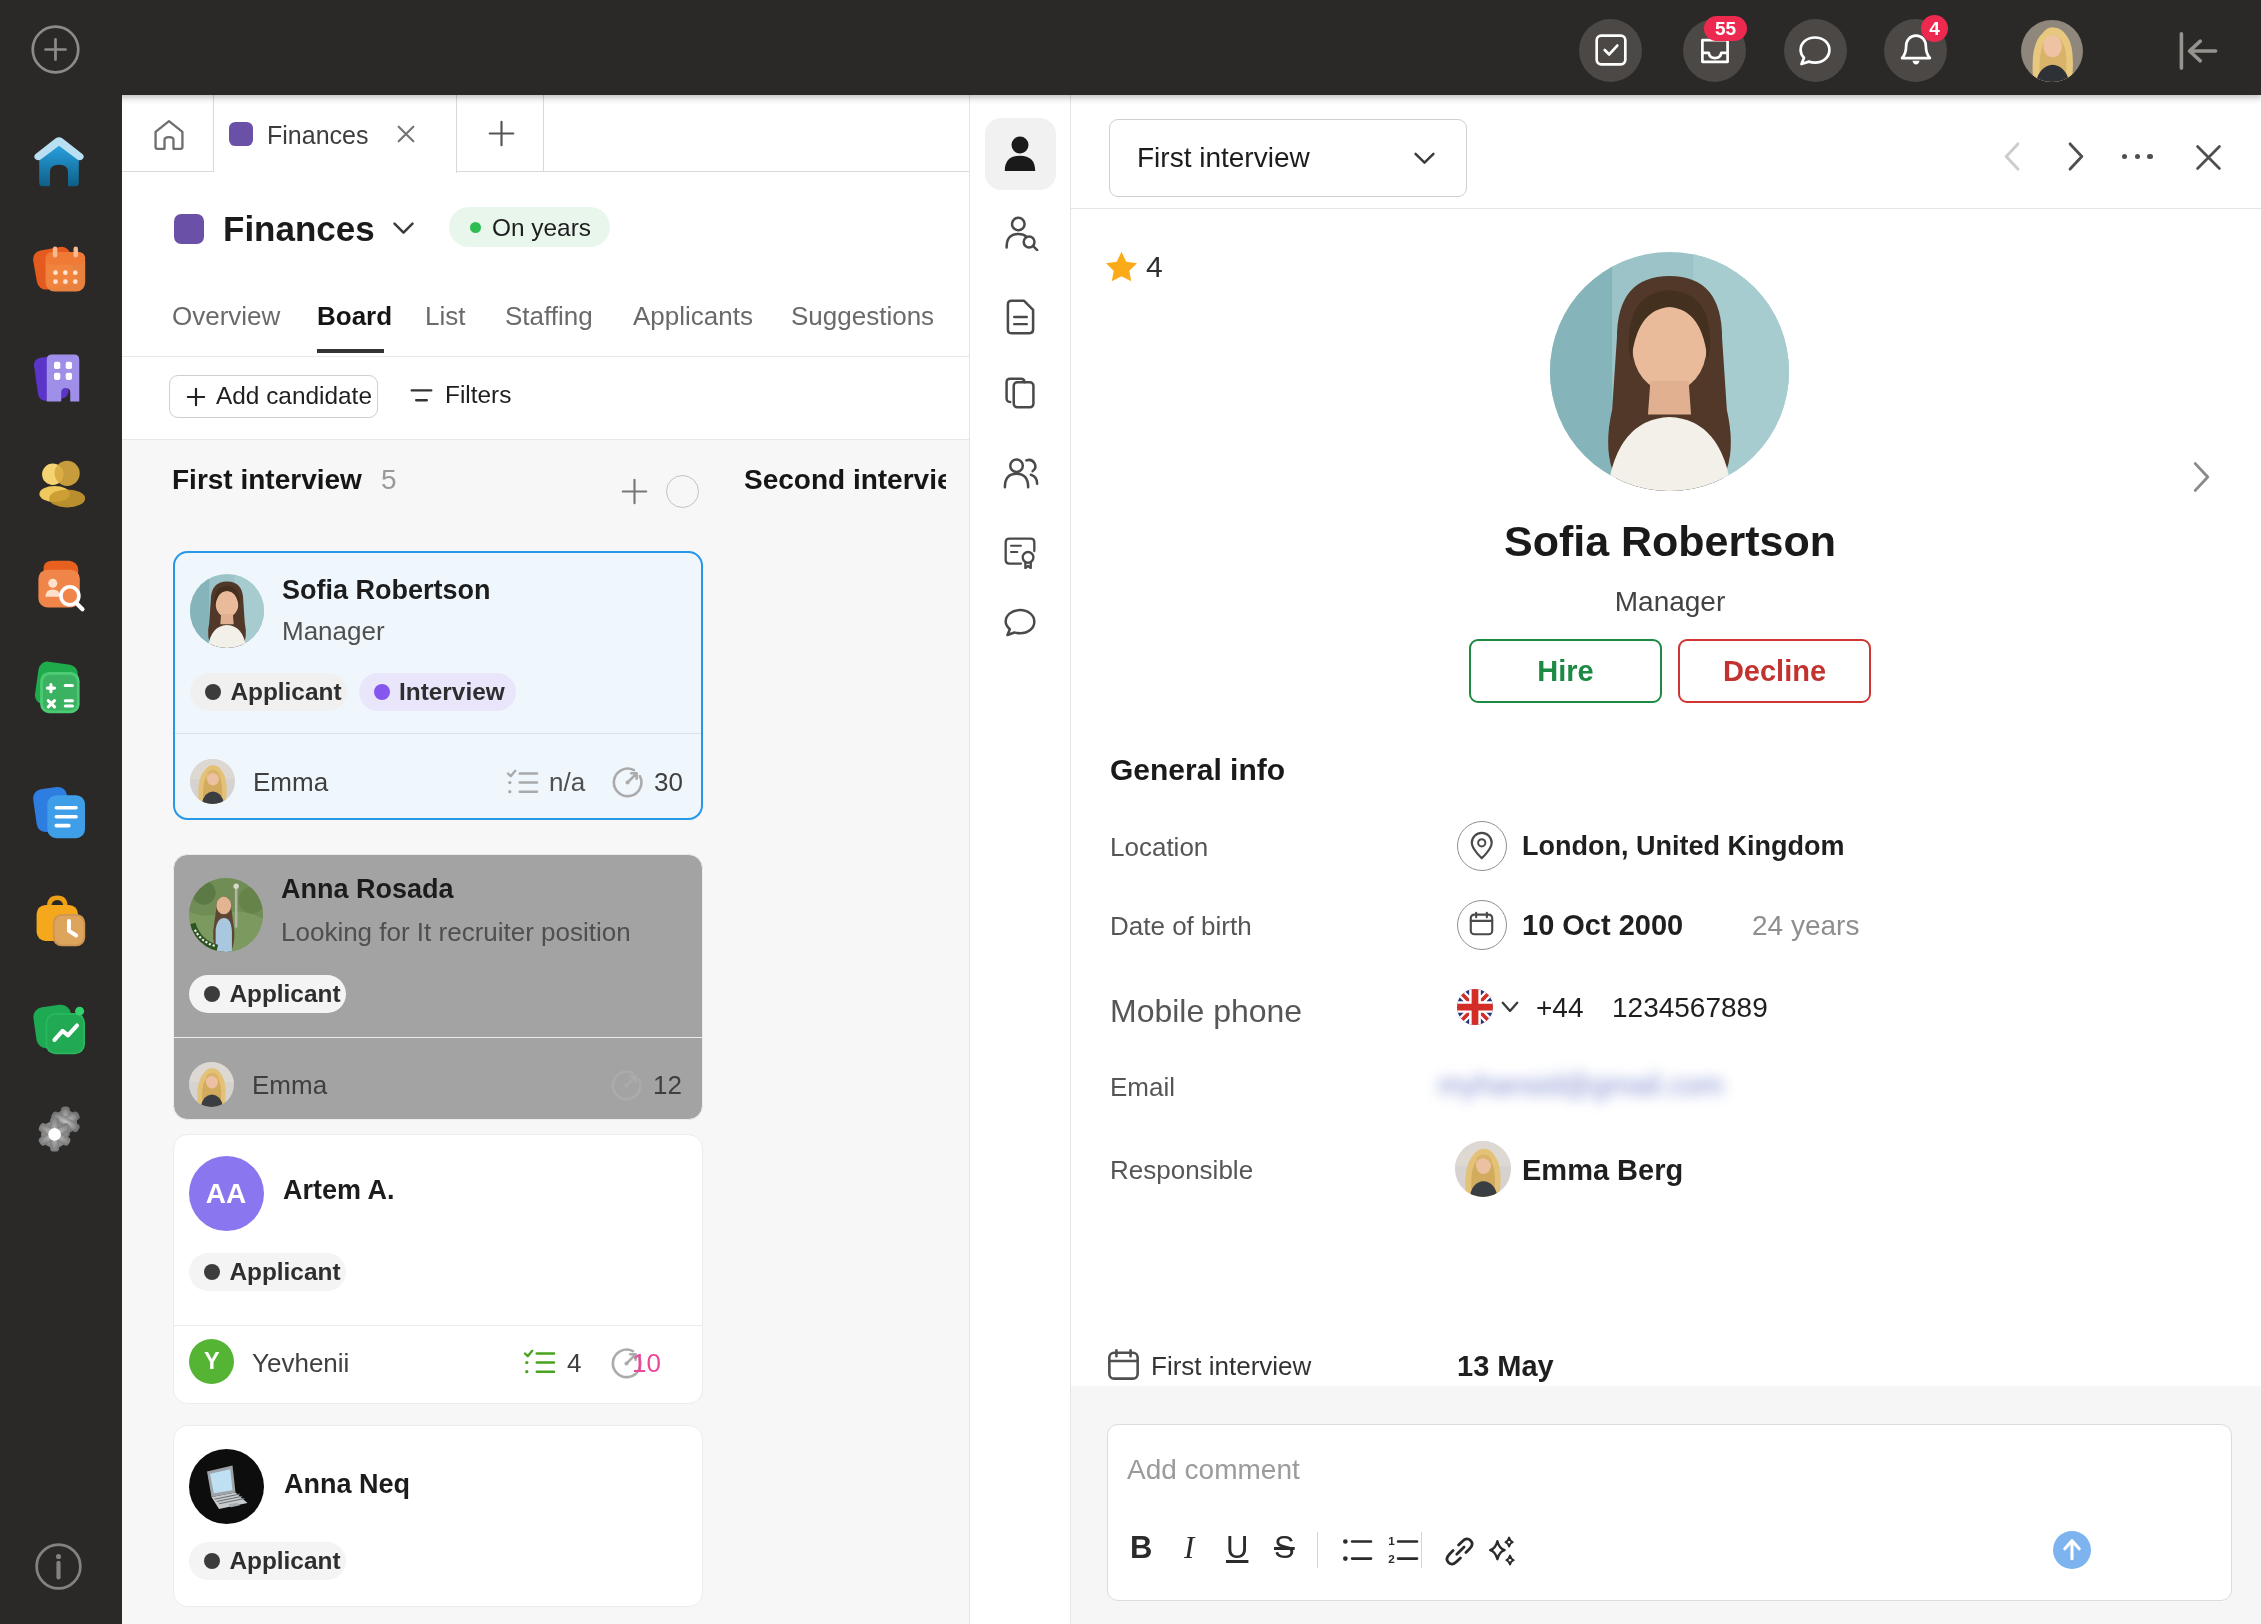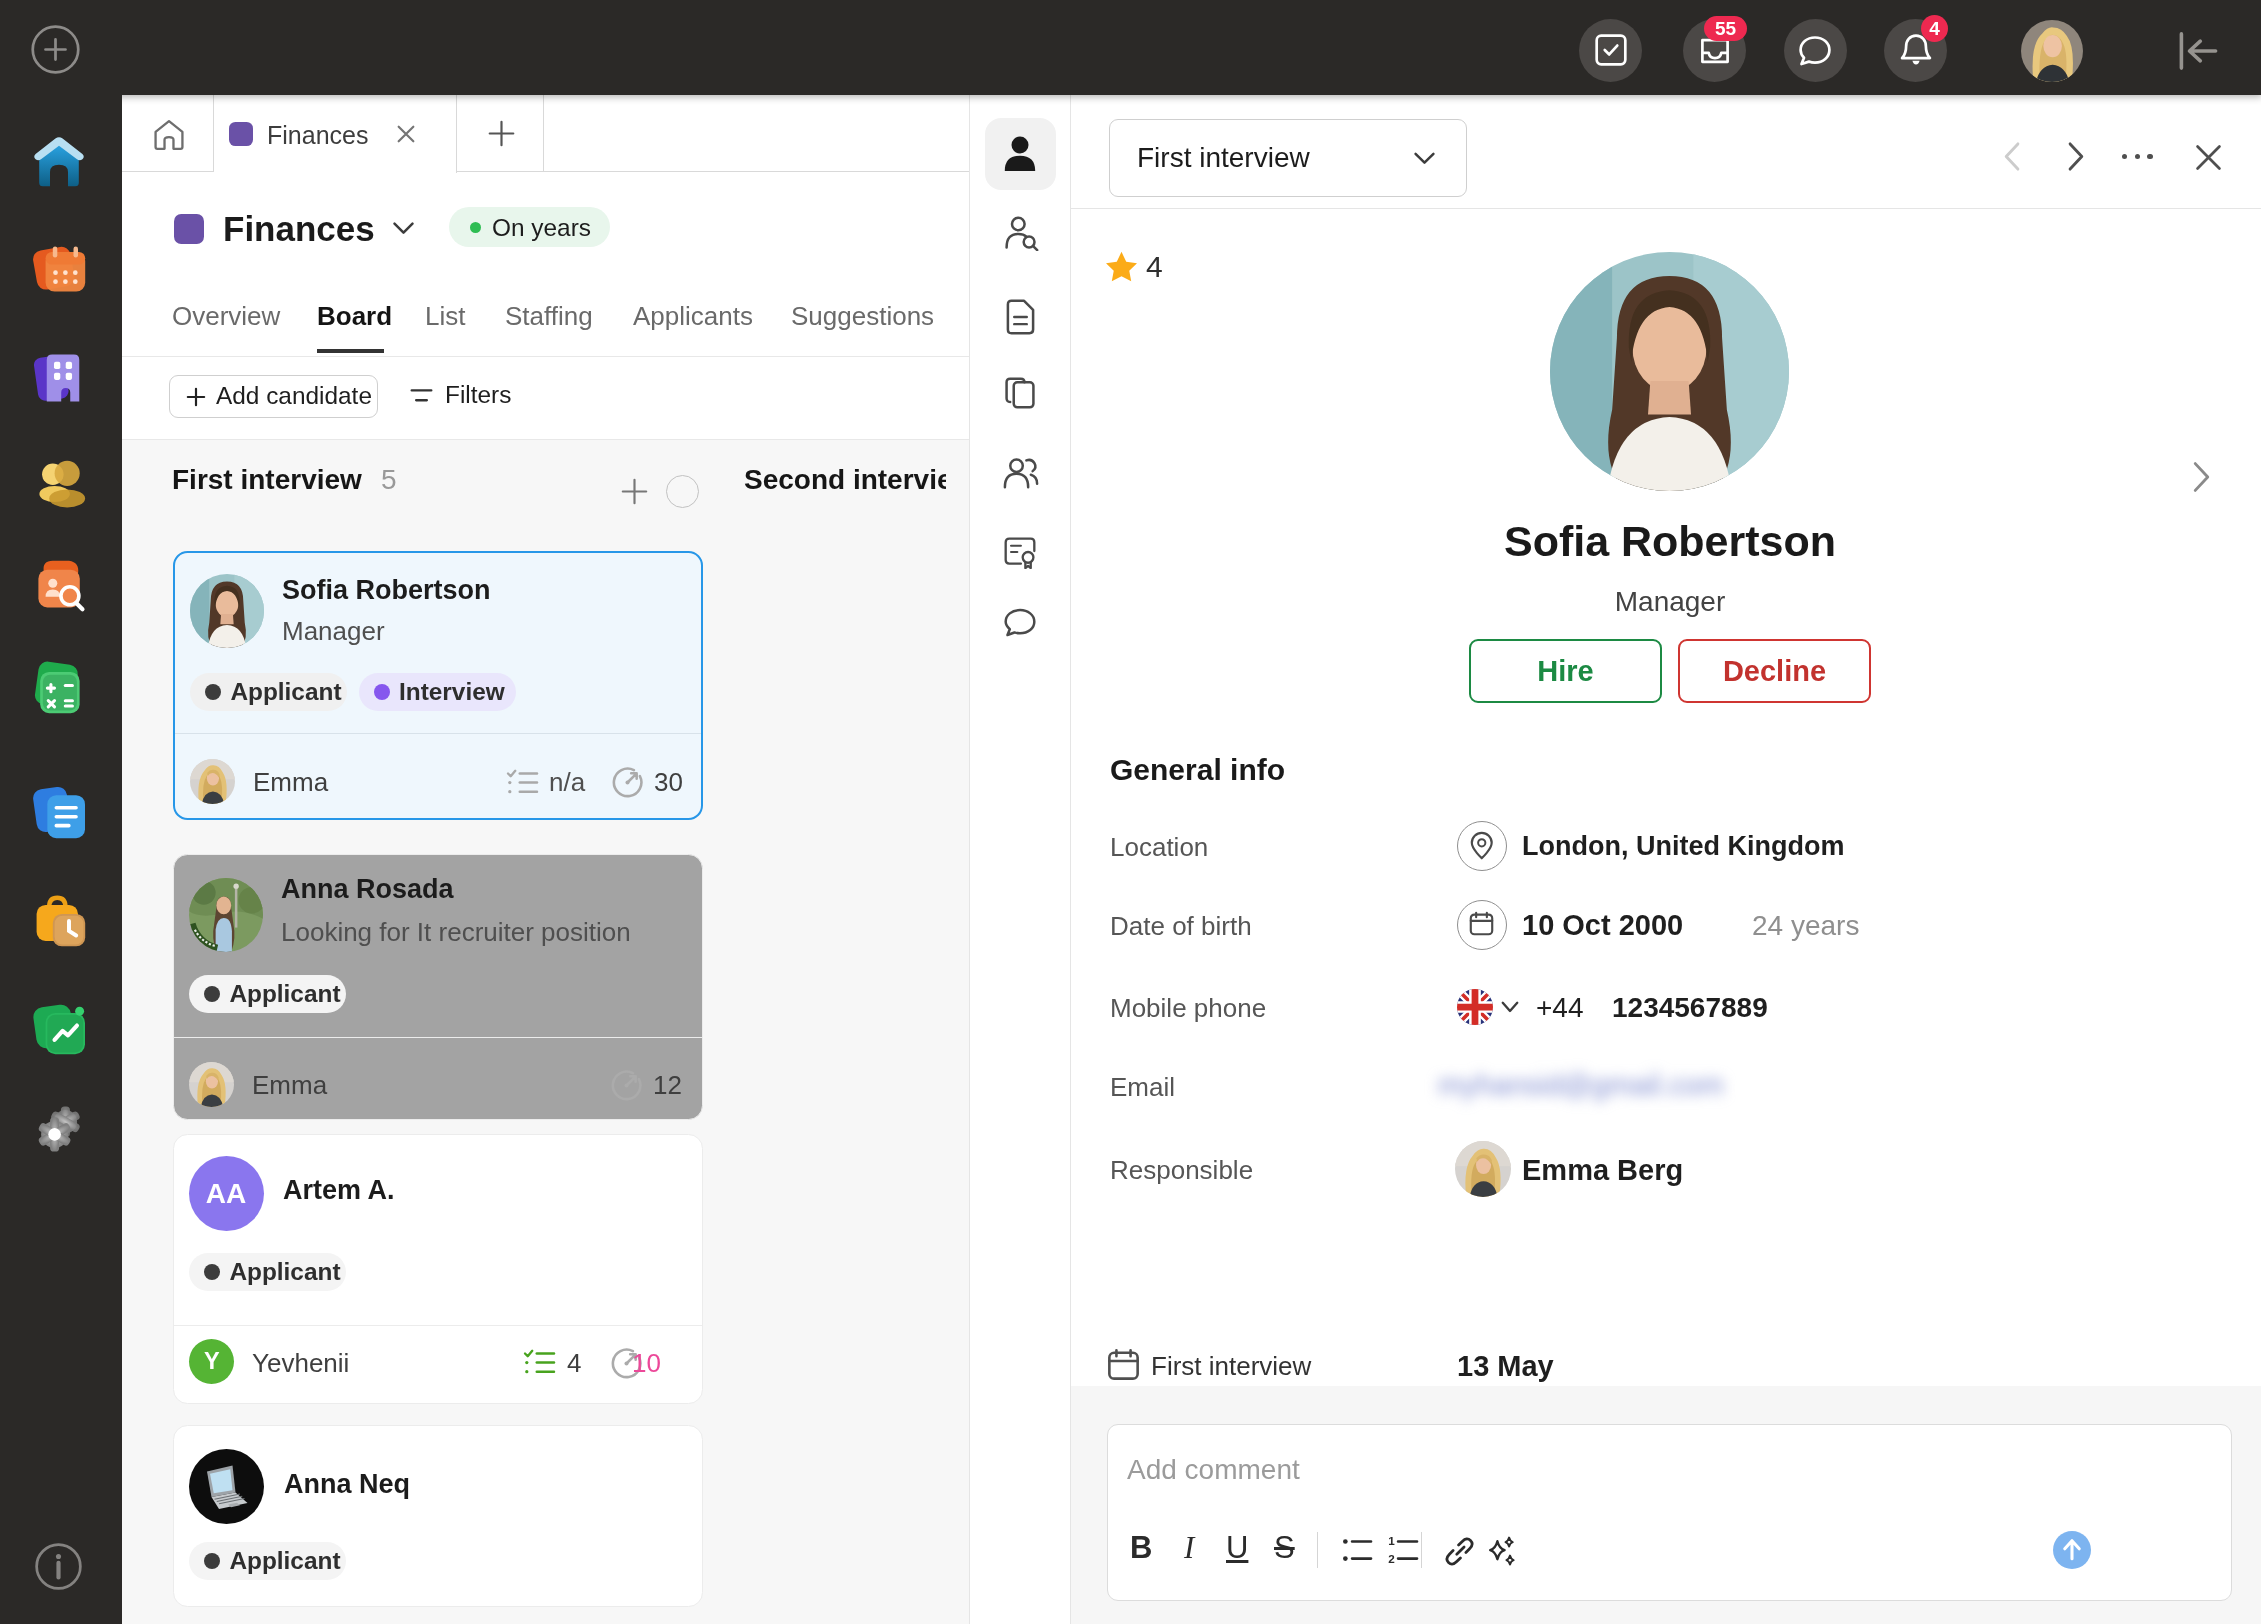--- a/index.html
+++ b/index.html
@@ -528,40 +528,40 @@
     <div class="abs" style="left:39px;top:816px;font-size:26px;color:#565656;">Date of birth</div>
     <div class="abs" style="left:386px;top:805px;width:50px;height:50px;border-radius:50%;border:1.8px solid #8f8f8f;">
       <svg class="abs" style="left:11px;top:10px;" width="25" height="25" viewBox="0 0 28 28">
         <rect x="2" y="4" width="24" height="22" rx="4" fill="none" stroke="#4a4a4a" stroke-width="2.4"></rect>
         <path d="M2 11 H26 M8 2 V7 M20 2 V7" stroke="#4a4a4a" stroke-width="2.4" stroke-linecap="round"></path>
       </svg>
     </div>
     <div class="abs" style="left:451px;top:814px;font-size:29px;font-weight:600;color:#1f1f1f;">10 Oct 2000</div>
     <div class="abs" style="left:681px;top:815px;font-size:28px;color:#8f8f8f;">24 years</div>
 
-    <div class="abs" style="left:39px;top:898px;font-size:26px;color:#565656;">Mobile phone</div>
+    <div class="abs" style="left:39px;top:898px;font-size:32px;color:#565656;">Mobile phone</div>
     <svg class="abs" style="left:386px;top:894px;" width="36" height="36" viewBox="0 0 40 40">
       <defs>
           <clipPath id="cflag">
             <circle cx="20" cy="20" r="20"></circle>
           </clipPath>
         </defs>
       <g clip-path="url(#cflag)">
         <rect width="40" height="40" fill="#29337a"></rect>
         <path d="M0 0 L40 40 M40 0 L0 40" stroke="#fff" stroke-width="9"></path>
         <path d="M0 0 L40 40 M40 0 L0 40" stroke="#d32d27" stroke-width="4"></path>
         <path d="M20 0 V40 M0 20 H40" stroke="#fff" stroke-width="13"></path>
         <path d="M20 0 V40 M0 20 H40" stroke="#d32d27" stroke-width="7.5"></path>
       </g>
     </svg>
     <svg class="abs" style="left:429px;top:906px;" width="20" height="12.7" viewBox="0 0 22 14">
       <path d="M3 2 L11 11 L19 2" fill="none" stroke="#3c3c3c" stroke-width="2.6" stroke-linecap="round" stroke-linejoin="round"></path>
     </svg>
     <div class="abs" style="left:465px;top:897px;font-size:28px;font-weight:500;color:#1f1f1f;">+44</div>
-    <div class="abs" style="left:541px;top:897px;font-size:28px;font-weight:700;color:#1f1f1f;">1234567889</div>
+    <div class="abs" style="left:541px;top:897px;font-size:28px;font-weight:400;color:#1f1f1f;">1234567889</div>
 
     <div class="abs" style="left:39px;top:977px;font-size:26px;color:#565656;">Email</div>
     <div class="abs" style="left:367px;top:974px;font-size:29px;color:#7f8cd0;filter:blur(6.3px);">myhansid@gmail.com</div>
 
     <div class="abs" style="left:39px;top:1060px;font-size:26px;color:#565656;">Responsible</div>
     <svg class="abs" style="left:384px;top:1046px;" width="56" height="56" viewBox="0 0 100 100">
         <use href="#av-emma"></use>
       </svg>
     <div class="abs" style="left:451px;top:1059px;font-size:29px;font-weight:600;color:#1f1f1f;">Emma Berg</div>
 

